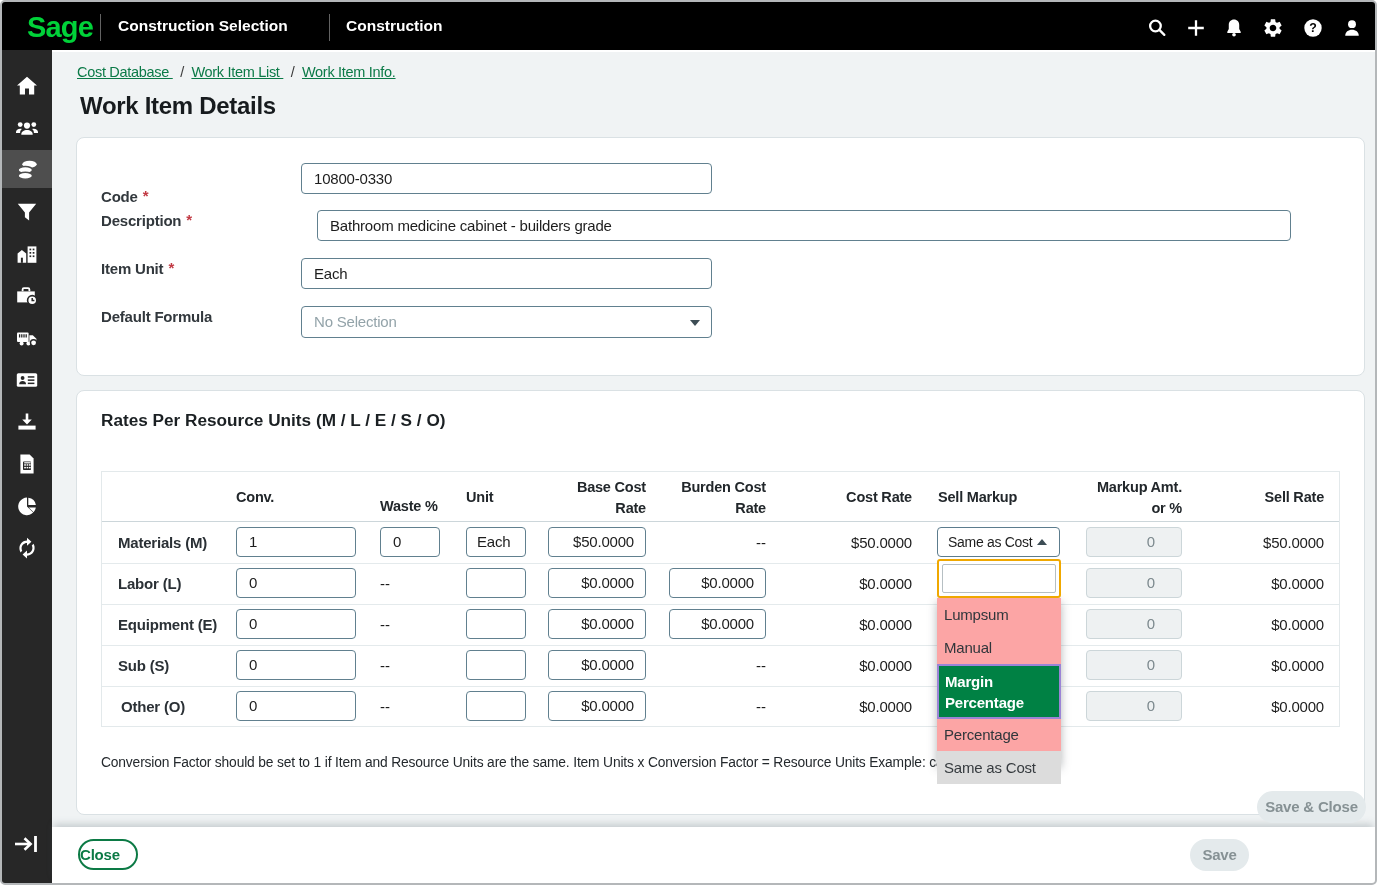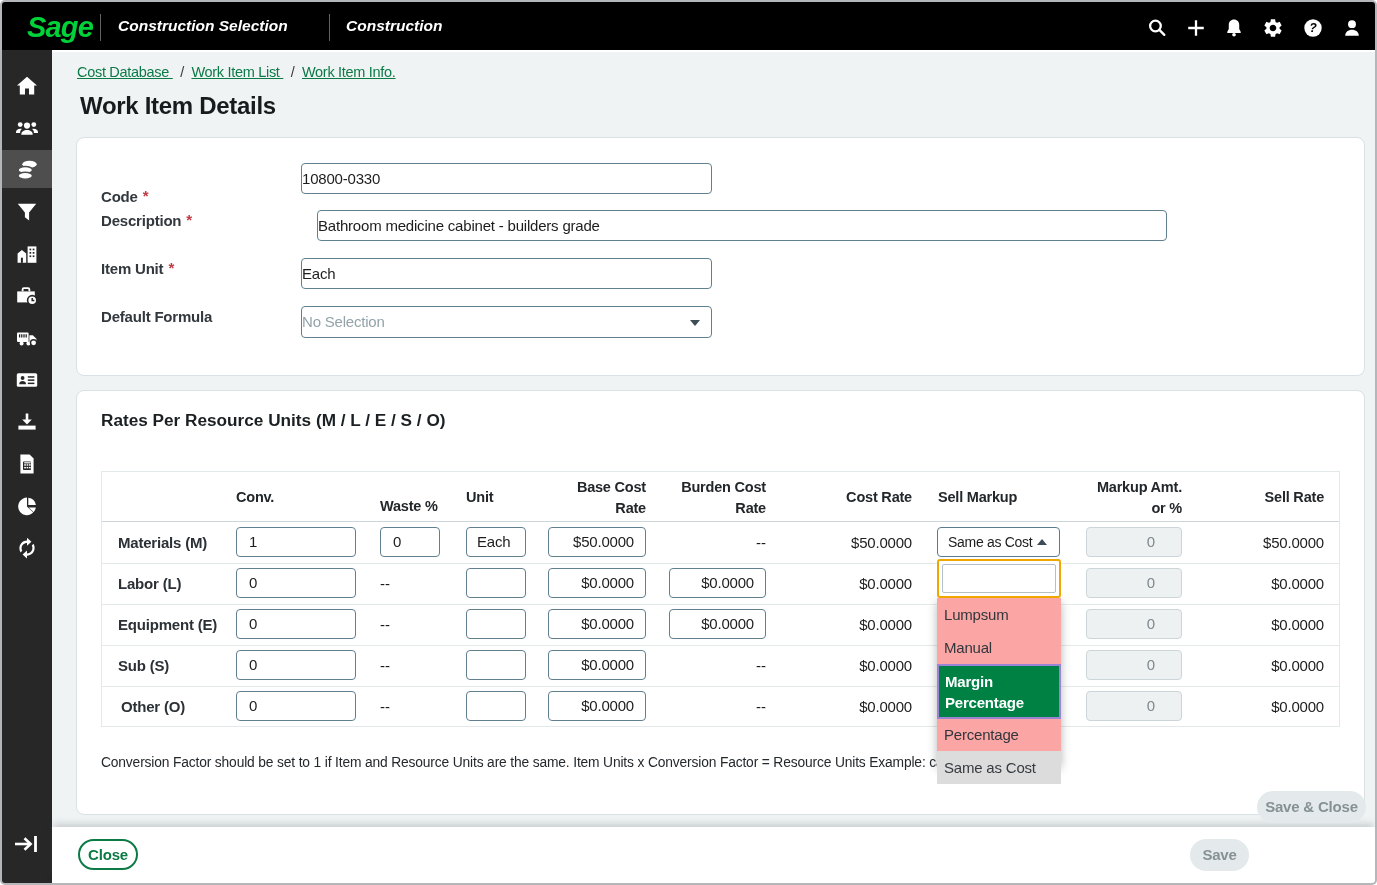--- a/index.html
+++ b/index.html
@@ -1,41 +1,41 @@
 <!DOCTYPE html>
 <html><head>
 <meta charset="utf-8">
 <style>
   * { margin:0; padding:0; box-sizing:border-box; }
   html,body { width:1377px; height:885px; background:#fff; font-family:"Liberation Sans", sans-serif; overflow:hidden; }
   .abs { position:absolute; }
   #stage { position:relative; width:1377px; height:885px; background:#fff; }
   #frame { position:absolute; left:0; top:0; width:1377px; height:885px; border:2px solid #b4b7b9; border-radius:5px; z-index:200; pointer-events:none; }
   
-  #topbar { left:2px; top:2px; width:1373px; height:48px; background:#000; z-index:5;font-style:italic; }
+  #topbar { left:2px; top:2px; width:1373px; height:48px; background:#000; z-index:5; }
   #logo { left:25px; top:9px; font-size:29px; font-weight:bold; color:#00d239; letter-spacing:-0.8px; }
   .tsep { top:12px; width:1px; height:27px; background:#636363; }
   .tmenu { top:0; height:48px; line-height:48px; color:#fff; font-weight:bold; font-size:15.5px; }
   .ticon { top:15px; width:22px; height:22px; }
   
   #sidebar { left:2px; top:50px; width:50px; height:833px; background:#272727; z-index:4; }
   #selbg { left:0; top:100px; width:50px; height:38px; background:#4e4e4e; }
   .sicon { left:13px; width:24px; height:24px; }
   
   #contentbg { left:52px; top:52px; width:1323px; height:775px; background:#f0f3f4; }
   #whiteline { left:52px; top:50px; width:1323px; height:2px; background:#fff; }
   #crumbs { left:77px; top:64px; font-size:14.5px; color:#3a3a3a; letter-spacing:-0.3px; }
   #crumbs a { color:#0b7a47; text-decoration:underline; }
   #heading { left:80px; top:92px; font-size:24px; font-weight:bold; color:#171b1e; letter-spacing:-0.3px; }
   .card { background:#fff; border:1px solid #dae1e4; border-radius:8px; }
   #card1 { left:76px; top:137px; width:1289px; height:239px; }
   #card2 { left:76px; top:390px; width:1289px; height:425px; }
   .flabel { left:101px; font-size:15px; font-weight:bold; color:#32383d; letter-spacing:-0.2px; }
   .red { color:#c23a44; margin-left:5px; font-weight:bold; position:relative; top:-1.5px; }
-  .inp { background:#fff; border:1px solid #61808f; border-radius:4px; font-size:15px; color:#1d1d1d; line-height:29px; white-space:nowrap; letter-spacing:-0.2px; }
+  .inp { background:#fff; border:1px solid #61808f; border-radius:4px; font-size:15px; color:#1d1d1d; line-height:29px; padding-left:12px; white-space:nowrap; letter-spacing:-0.2px; }
   .ph { color:#93a3a9; }
   .caret-down { width:0; height:0; border-left:5.5px solid transparent; border-right:5.5px solid transparent; border-top:6.5px solid #3d4d55; }
   .caret-up { width:0; height:0; border-left:5.5px solid transparent; border-right:5.5px solid transparent; border-bottom:6.5px solid #3d4d55; }
   
   #rtitle { left:101px; top:410px; font-size:17.2px; font-weight:bold; color:#1b2023; }
   #table { left:101px; top:471px; width:1239px; height:256px; border:1px solid #e3e9eb; background:#fff; }
   .th { font-size:14.5px; font-weight:bold; color:#22272b; letter-spacing:-0.2px; }
   .rowlab { font-size:15px; font-weight:bold; color:#2b3136; letter-spacing:-0.2px; }
   .cellinp { background:#fff; border:1px solid #61808f; border-radius:4px; font-size:15px; color:#1d1d1d; line-height:28px; letter-spacing:-0.2px; }
   .money { text-align:right; padding-right:11px; }
@@ -173,21 +173,21 @@
 </div>
 <div id="whiteline" class="abs"></div>
 <div id="contentbg" class="abs"></div>
 <div id="heading" class="abs">Work Item Details</div>
 <div id="crumbs" class="abs"><a>Cost Database&nbsp;</a> &nbsp;/&nbsp; <a>Work Item List&nbsp;</a> &nbsp;/&nbsp; <a>Work Item Info.</a></div>
 
 <div id="card1" class="card abs"></div>
 <div class="flabel abs" style="top:164px;margin-top:24px;">Code<span class="red">*</span></div>
 <div class="inp abs" style="left:301px; top:163px; width:411px; height:31px;">10800-0330</div>
 <div class="flabel abs" style="top:212px;">Description<span class="red">*</span></div>
-<div class="inp abs" style="left:317px; top:210px; width:850px; height:31px;">Bathroom medicine cabinet - builders grade</div>
+<div class="inp abs" style="left:317px; top:210px; width:974px; height:31px;">Bathroom medicine cabinet - builders grade</div>
 <div class="flabel abs" style="top:260px;">Item Unit<span class="red">*</span></div>
 <div class="inp abs" style="left:301px; top:258px; width:411px; height:31px;">Each</div>
 <div class="flabel abs" style="top:308px;">Default Formula</div>
 <div class="inp abs" style="left:301px; top:306px; width:411px; height:32px;"><span class="ph">No Selection</span><div class="caret-down abs" style="left:388px; top:13px;"></div></div>
 
 <div id="card2" class="card abs"></div>
 <div id="rtitle" class="abs">Rates Per Resource Units (M / L / E / S / O)</div>
 <div id="table" class="abs"></div>
 
 <div class="th abs" style="left:236px; top:489px;">Conv.</div>
@@ -264,17 +264,17 @@
     </div>
 <div class="abs" style="left:937px; top:598px; width:124px; height:166px; background:#fca5a5; box-shadow:0 4px 9px rgba(40,50,55,0.35); z-index:19; font-size:15px; color:#30363b; letter-spacing:-0.2px;">
   <div class="abs" style="left:7px; top:0; height:33px; line-height:33px;">Lumpsum</div>
   <div class="abs" style="left:7px; top:33px; height:33px; line-height:33px;">Manual</div>
   <div class="abs" style="left:0; top:66px; width:124px; height:55px; background:#008144; border:2px solid #9b84d6; color:#fff; font-weight:bold; line-height:21px; padding:5px 0 0 6px;">Margin<br>Percentage</div>
   <div class="abs" style="left:7px; top:121px; height:32px; line-height:32px;">Percentage</div>
   <div class="abs" style="left:0; top:153px; width:124px; height:33px; background:#dcdcdc; line-height:33px; padding-left:7px; color:#363b3f;">Same as Cost</div>
 </div>
 
 <div class="abs" style="left:52px; top:827px; width:1323px; height:56px; background:#fff; box-shadow:0 -5px 7px -2px rgba(90,105,110,0.28); z-index:10;"></div>
-<div class="abs" style="left:78px; top:839px; width:60px; height:31px; border:2px solid #0c7a45; border-radius:16px; color:#0c7a45; font-weight:bold; font-size:15px; text-align:center; line-height:27px; background:#fff; z-index:11; letter-spacing:-0.2px;">Close</div>
+<div class="abs" style="left:78px; top:839px; width:60px; height:31px; border:2px solid #0c7a45; border-radius:16px; color:#0c7a45; font-weight:bold; font-size:15px; line-height:27px; background:#fff; z-index:11; letter-spacing:-0.2px;">Close</div>
 <div class="abs" style="left:1190px; top:839px; width:59px; height:32px; border-radius:16px; background:#e4eaec; color:#869194; font-weight:bold; font-size:15px; text-align:center; line-height:32px; z-index:11; letter-spacing:-0.2px;">Save</div>
 <div class="abs" style="left:1257px; top:791px; width:109px; height:32px; border-radius:16px; background:#e4eaec; color:#869194; font-weight:bold; font-size:15px; text-align:center; line-height:32px; z-index:11; letter-spacing:-0.2px;">Save &amp; Close</div>
 <div id="frame"></div>
 </div>
 
 </body></html>

